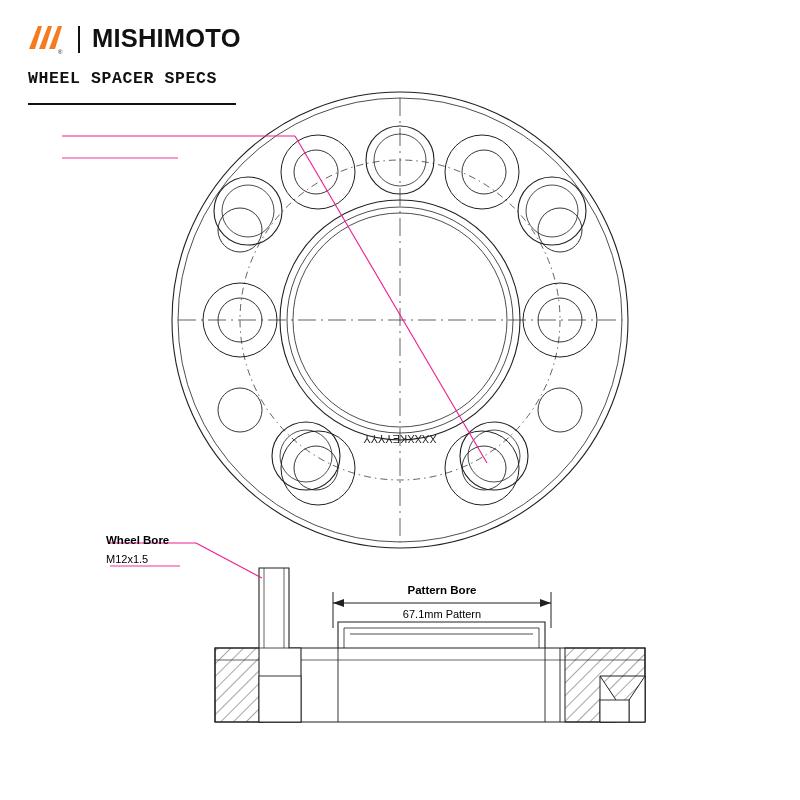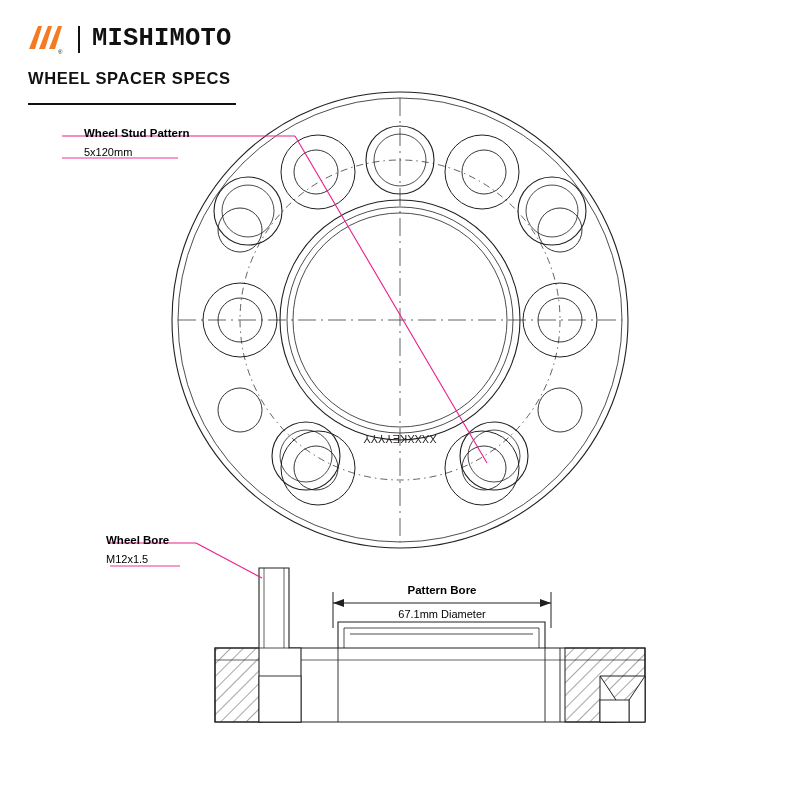--- a/index.html
+++ b/index.html
@@ -44,28 +44,29 @@
     height: 27px;
     background: #111111;
     margin: 0 2px 0 0;
   }
   .brand-name {
     font-size: 25.5px;
     font-weight: bold;
     letter-spacing: 0.2px;
     line-height: 1;
     color: #111111;
-    font-family: Liberation Mono, monospace;
+    font-family: Liberation Sans, sans-serif;
   }
   .subtitle {
     margin-top: 13px;
     font-size: 16.5px;
     font-weight: bold;
     letter-spacing: 0.6px;
     color: #111111;
+    font-family: Liberation Mono, monospace;
   }
   .header-rule {
     position: absolute;
     left: 28px;
     top: 103px;
     width: 208px;
     height: 2px;
     background: #111111;
   }
   
@@ -253,30 +254,26 @@
       <line x1="62" y1="158" x2="178" y2="158" stroke-width="0.9"></line>
 
       <line x1="110" y1="543" x2="196" y2="543"></line>
       <line x1="196" y1="543" x2="262" y2="578"></line>
       <line x1="110" y1="566" x2="180" y2="566" stroke-width="0.9"></line>
     </g>
 
     <text x="400" y="443" text-anchor="middle" transform="rotate(180 400 439)" font-family="Liberation Sans, sans-serif" font-size="11" fill="#231f20">XXXXKEYYYY</text>
   </svg>
 
-  <div class="callout" style="left:84px; top:127px;">
-    <div class="c-title">Wheel Stud Pattern</div>
-    <div class="c-value">5x120mm</div>
-  </div>
 
   <div class="callout" style="left:106px; top:534px;">
     <div class="c-title">Wheel Bore</div>
     <div class="c-value">M12x1.5</div>
   </div>
 
   <div class="callout center-label" style="left:333px; top:584px; width:218px;">
     <div class="c-title">Pattern Bore</div>
   </div>
   <div class="callout center-label" style="left:333px; top:608px; width:218px;">
-    <div class="c-value" style="margin-top:0;">67.1mm Diameter</div>
+    <div class="c-value" style="margin-top:0;">67.1mm Pattern</div>
   </div>
 
 </div>
 
 </body></html>

